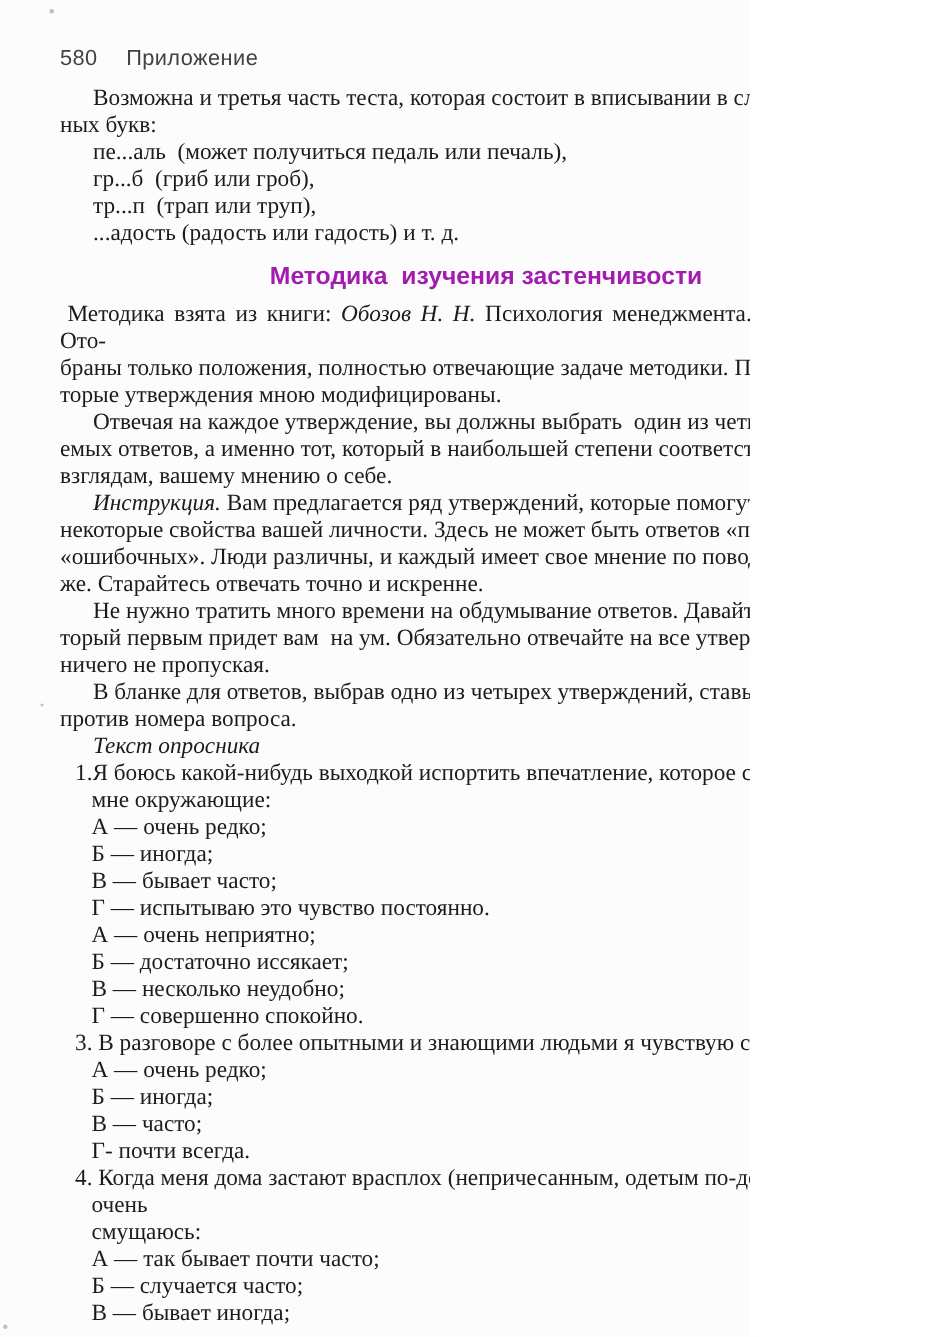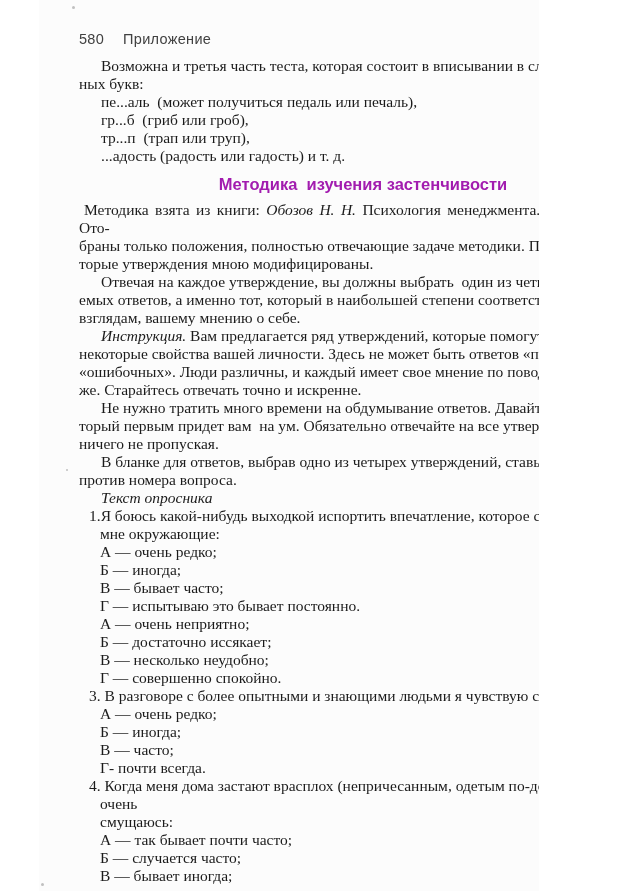--- a/index.html
+++ b/index.html
@@ -1,19 +1,19 @@
 <!DOCTYPE html>
 <html lang="ru"><head>
 <meta charset="utf-8">
 <style>
   html,body{margin:0;padding:0;}
   .page{
     position:relative;width:500px;height:891px;
     background:#fcfcfc;overflow:hidden;
-    font-family:"Liberation Serif",serif;color:#1b1b1b;margin-left:39px;
+    font-family:"Liberation Serif",serif;color:#1b1b1b;
   }
   .runhead{
     position:absolute;top:31px;left:40px;
     font-family:"Liberation Sans",sans-serif;
     font-size:14.5px;color:#414141;letter-spacing:.3px;
   }
   .runhead .rtitle{margin-left:19px;}
   .content{
     position:absolute;top:57px;left:40px;width:568px;
     font-size:15.5px;line-height:18px;
@@ -85,21 +85,21 @@
 против номера вопроса.</p>
 
     <div class="qlabel it">Текст опросника</div>
 
     <div>
       <div class="qfirst"><span>1.</span><span>Я боюсь какой-нибудь выходкой испортить впечатление, которое составили обо
 мне окружающие:</span></div>
       <div class="opt">А — очень редко;</div>
       <div class="opt">Б — иногда;</div>
       <div class="opt">В — бывает часто;</div>
-      <div class="opt">Г — испытываю это бывает постоянно.</div>
+      <div class="opt">Г — испытываю это чувство постоянно.</div>
     </div>
 
     <div>
       <div class="opt">А — очень неприятно;</div>
       <div class="opt">Б — достаточно иссякает;</div>
       <div class="opt">В — несколько неудобно;</div>
       <div class="opt">Г — совершенно спокойно.</div>
     </div>
 
     <div>

